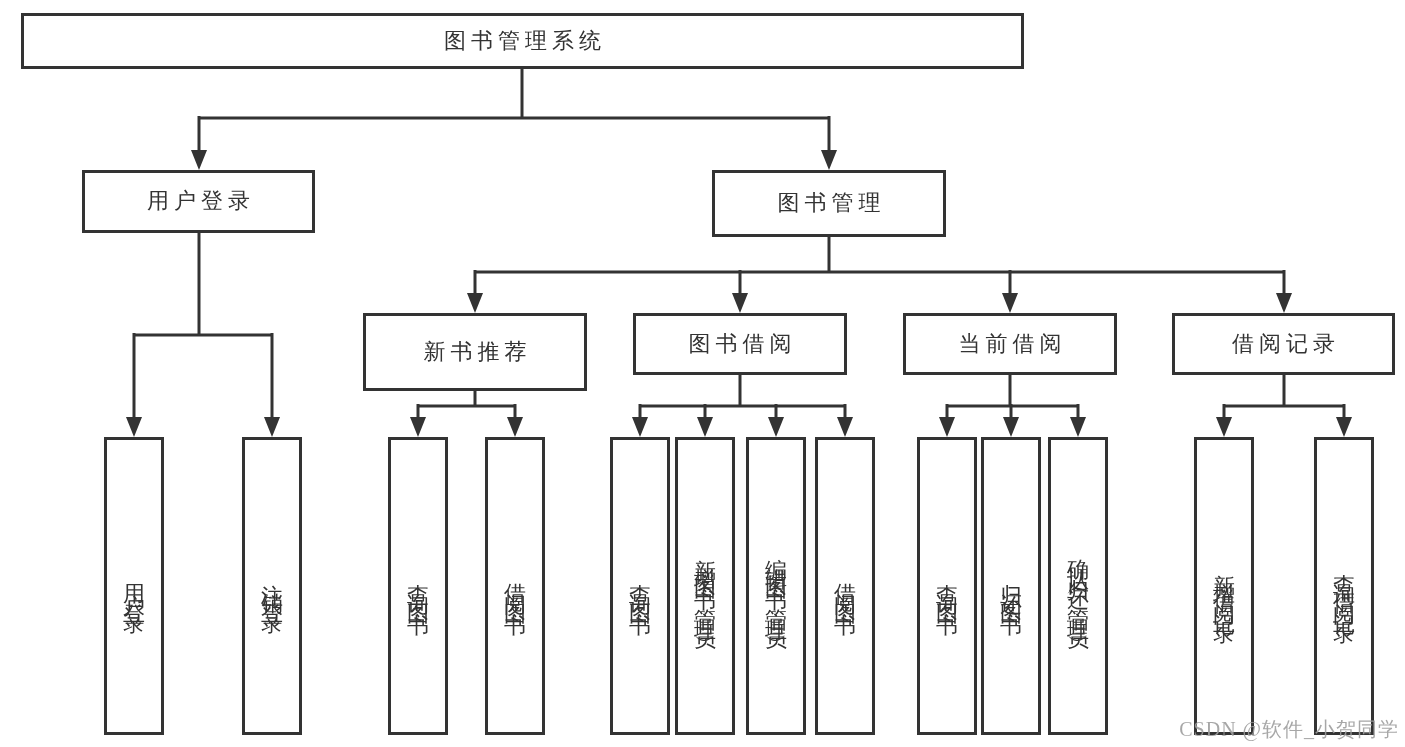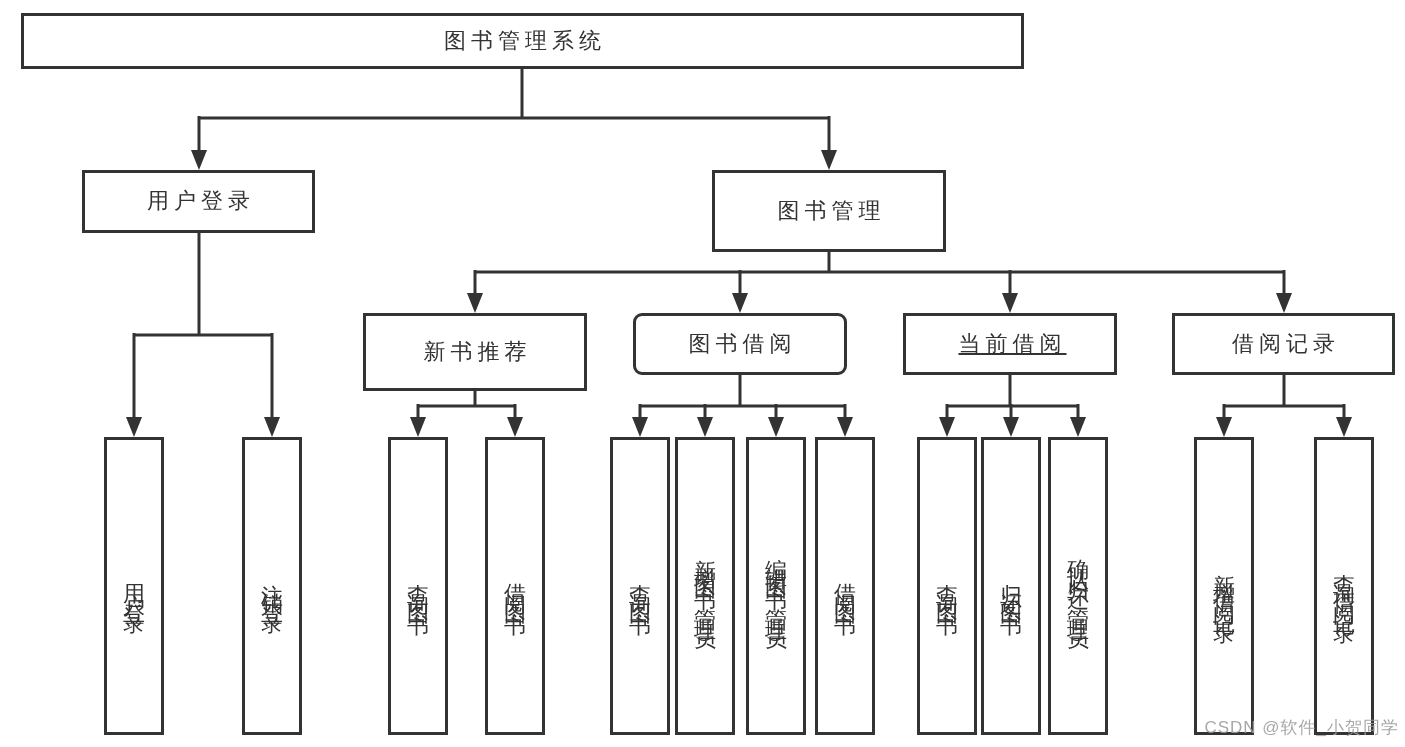--- a/index.html
+++ b/index.html
@@ -55,25 +55,26 @@
     writing-mode: vertical-lr;
     text-orientation: mixed;
     letter-spacing: 10px;
     padding: 4px 0;
     z-index: 2;
   }
   .watermark {
     position: absolute;
     right: 6px;
     top: 716px;
-    font-size: 17px;
+    font-size: 20px;
     color: var(--watermark);
     letter-spacing: 1px;
     z-index: 5;
     opacity: 0.9;
+    font-family: Liberation Serif, serif;
   }
 </style>
 </head>
 <body>
 
 <div id="canvas">
 
   <svg id="connectors" viewBox="0 0 1405 747" xmlns="http://www.w3.org/2000/svg">
 
     <g>
@@ -146,25 +147,25 @@
       <line x1="1224" y1="404" x2="1224" y2="419"></line>
       <polygon points="1216,417 1232,417 1224,437"></polygon>
       <line x1="1344" y1="404" x2="1344" y2="419"></line>
       <polygon points="1336,417 1352,417 1344,437"></polygon>
     </g>
   </svg>
 
   <div class="node" style="left:21px; top:13px; width:1003px; height:56px;">图书管理系统</div>
 
   <div class="node" style="left:82px; top:170px; width:233px; height:63px;">用户登录</div>
-  <div class="node" style="left:712px; top:170px; width:234px; height:82px;">图书管理</div>
+  <div class="node" style="left:712px; top:170px; width:234px; height:67px;">图书管理</div>
 
   <div class="node" style="left:363px; top:313px; width:224px; height:78px;">新书推荐</div>
-  <div class="node" style="left:633px; top:313px; width:214px; height:62px;border-radius:9px;">图书借阅</div>
-  <div class="node" style="left:903px; top:313px; width:214px; height:62px;text-decoration:underline;">当前借阅</div>
+  <div class="node" style="left:633px; top:313px; width:214px; height:62px;">图书借阅</div>
+  <div class="node" style="left:903px; top:313px; width:214px; height:62px;">当前借阅</div>
   <div class="node" style="left:1172px; top:313px; width:223px; height:62px;text-align:center;">借阅记录</div>
 
   <div class="vnode" style="left:104px; top:437px; width:60px; height:298px;">用户登录</div>
   <div class="vnode" style="left:242px; top:437px; width:60px; height:298px;">注销登录</div>
 
   <div class="vnode" style="left:388px; top:437px; width:60px; height:298px;">查询图书</div>
   <div class="vnode" style="left:485px; top:437px; width:60px; height:298px;">借阅图书</div>
 
   <div class="vnode" style="left:610px; top:437px; width:60px; height:298px;">查询图书</div>
   <div class="vnode" style="left:675px; top:437px; width:60px; height:298px;">新增图书（管理员）</div>

